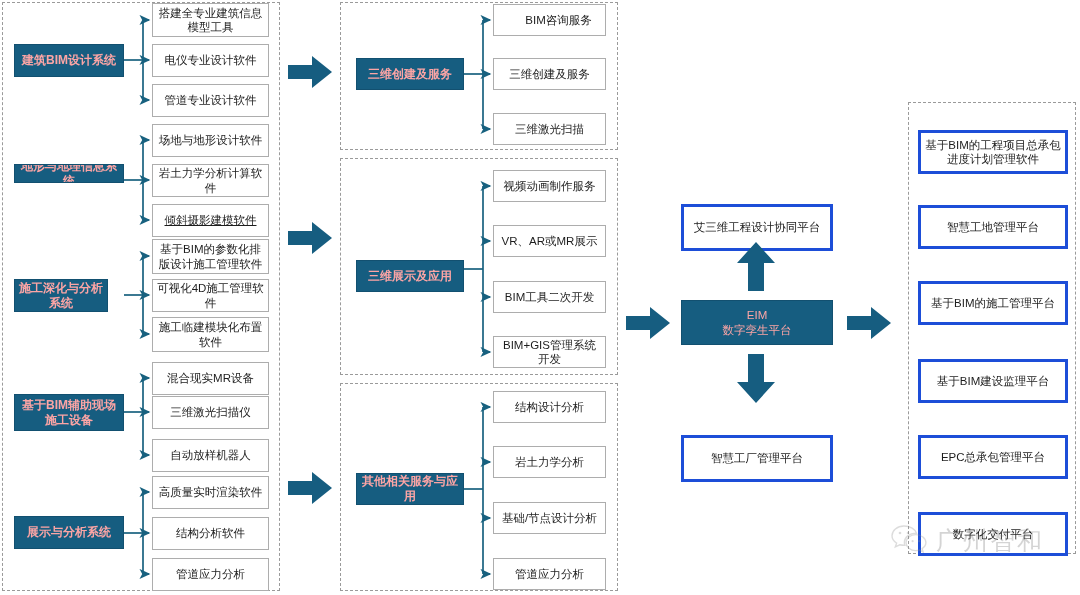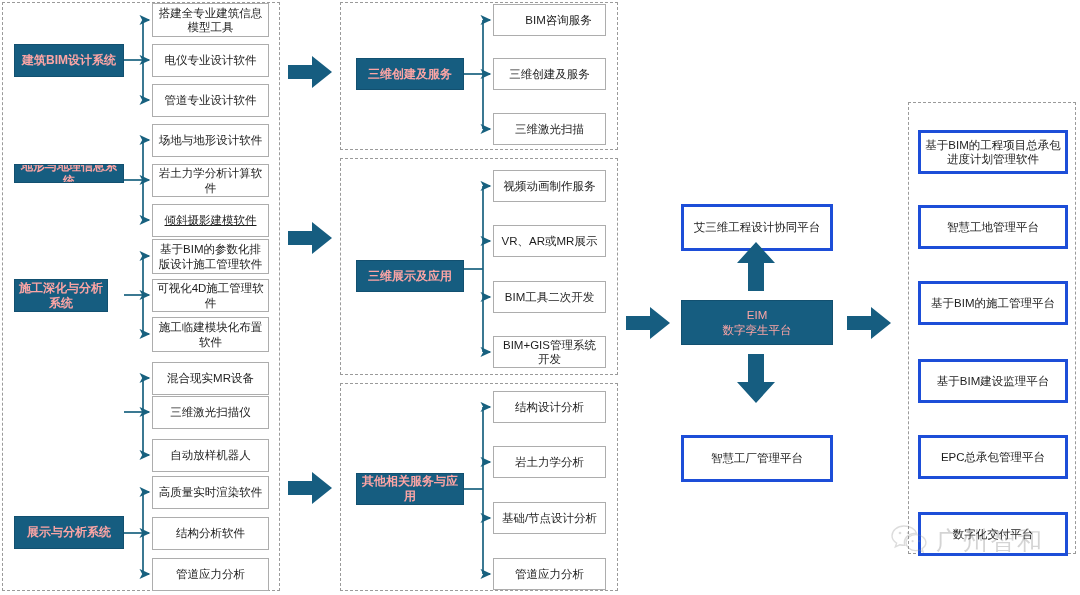--- a/index.html
+++ b/index.html
@@ -169,20 +169,23 @@
   </svg>
 
   <div class="node node-dark" style="left:14px; top:44px; width:110px; height:33px;">
     <span class="node-text">建筑BIM设计系统</span>
   </div>
   <div class="node node-dark" style="left:14px; top:164px; width:110px; height:19px;">
     <span class="node-text">地形与地理信息系统</span>
   </div>
   <div class="node node-dark" style="left:14px; top:279px; width:94px; height:33px;">
     <span class="node-text">施工深化与分析系统</span>
+  </div>
+  <div class="node node-dark" style="left:14px; top:394px; width:110px; height:37px;">
+    <span class="node-text">基于BIM辅助现场施工设备</span>
   </div>
   <div class="node node-dark" style="left:14px; top:516px; width:110px; height:33px;">
     <span class="node-text">展示与分析系统</span>
   </div>
 
   <div class="node node-leaf" style="left:152px; top:3px; width:117px; height:34px;">
     <span class="node-text">搭建全专业建筑信息模型工具</span>
   </div>
   <div class="node node-leaf" style="left:152px; top:44px; width:117px; height:33px;">
     <span class="node-text">电仪专业设计软件</span>

